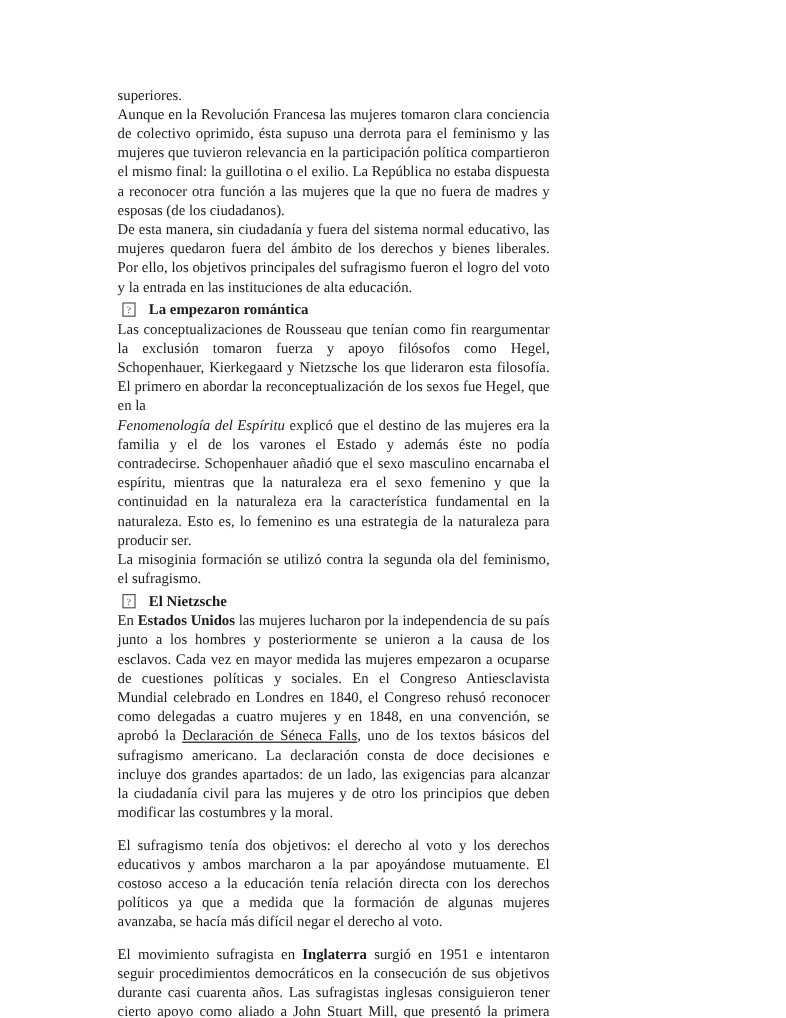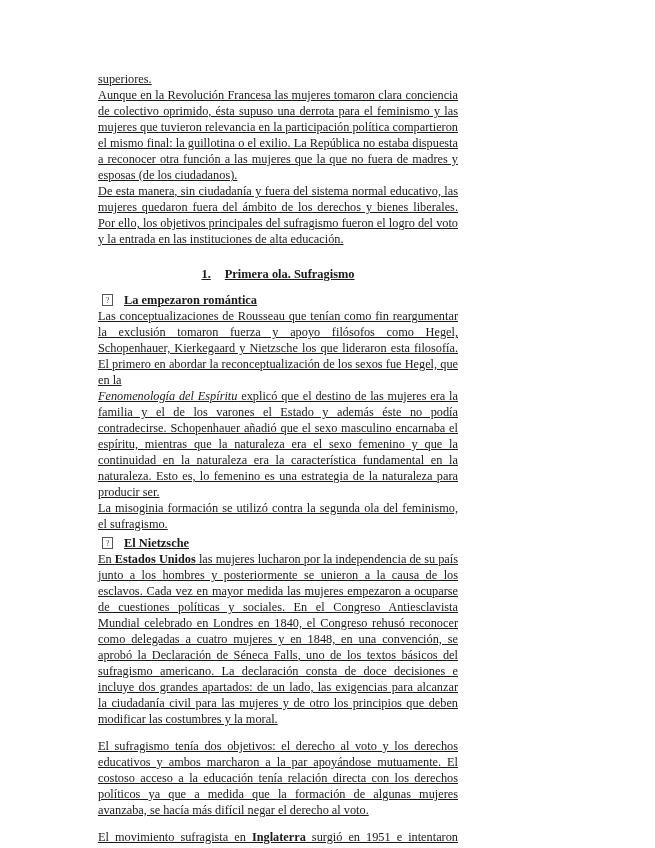--- a/index.html
+++ b/index.html
@@ -12,21 +12,20 @@
     height: 848px;
     font-family: "Liberation Serif", serif;
     color: #1a1a1a;
   }
   .page {
     position: relative;
     width: 524px;
     height: 848px;
     box-sizing: border-box;
     padding: 72px 66px 40px 98px;
-    text-decoration: underline;
   }
   .doc {
     font-size: 12.3px;
     line-height: 1.30;
     text-align: justify;
   }
   p {
     margin: 0;
     text-align: justify;
   }
@@ -85,23 +84,20 @@
 </head>
 <body>
 
 <div class="page">
   <div class="doc">
 
     <p>superiores.</p>
     <p>Aunque en la Revolución Francesa las mujeres tomaron clara conciencia de colectivo oprimido, ésta supuso una derrota para el feminismo y las mujeres que tuvieron relevancia en la participación política compartieron el mismo final: la guillotina o el exilio. La República no estaba dispuesta a reconocer otra función a las mujeres que la que no fuera de madres y esposas (de los ciudadanos).</p>
     <p>De esta manera, sin ciudadanía y fuera del sistema normal educativo, las mujeres quedaron fuera del ámbito de los derechos y bienes liberales. Por ello, los objetivos principales del sufragismo fueron el logro del voto y la entrada en las instituciones de alta educación.</p>
 
-    <div class="heading-num">
-      <span class="num">1.</span><span>Primera ola. Sufragismo</span>
-    </div>
 
     <div class="sub-head">
       <span class="missing-glyph">?</span><span>La empezaron romántica</span>
     </div>
 
     <p>Las conceptualizaciones de Rousseau que tenían como fin reargumentar la exclusión tomaron fuerza y apoyo filósofos como Hegel, Schopenhauer, Kierkegaard y Nietzsche los que lideraron esta filosofía. El primero en abordar la reconceptualización de los sexos fue Hegel, que en la</p>
     <p><i>Fenomenología del Espíritu</i><span> explicó que el destino de las mujeres era la familia y el de los varones el Estado y además éste no podía contradecirse. Schopenhauer añadió que el sexo masculino encarnaba el espíritu, mientras que la naturaleza era el sexo femenino y que la continuidad en la naturaleza era la característica fundamental en la naturaleza. Esto es, lo femenino es una estrategia de la naturaleza para producir ser.</span></p>
     <p>La misoginia formación se utilizó contra la segunda ola del feminismo, el sufragismo.</p>
 
     <div class="sub-head">

